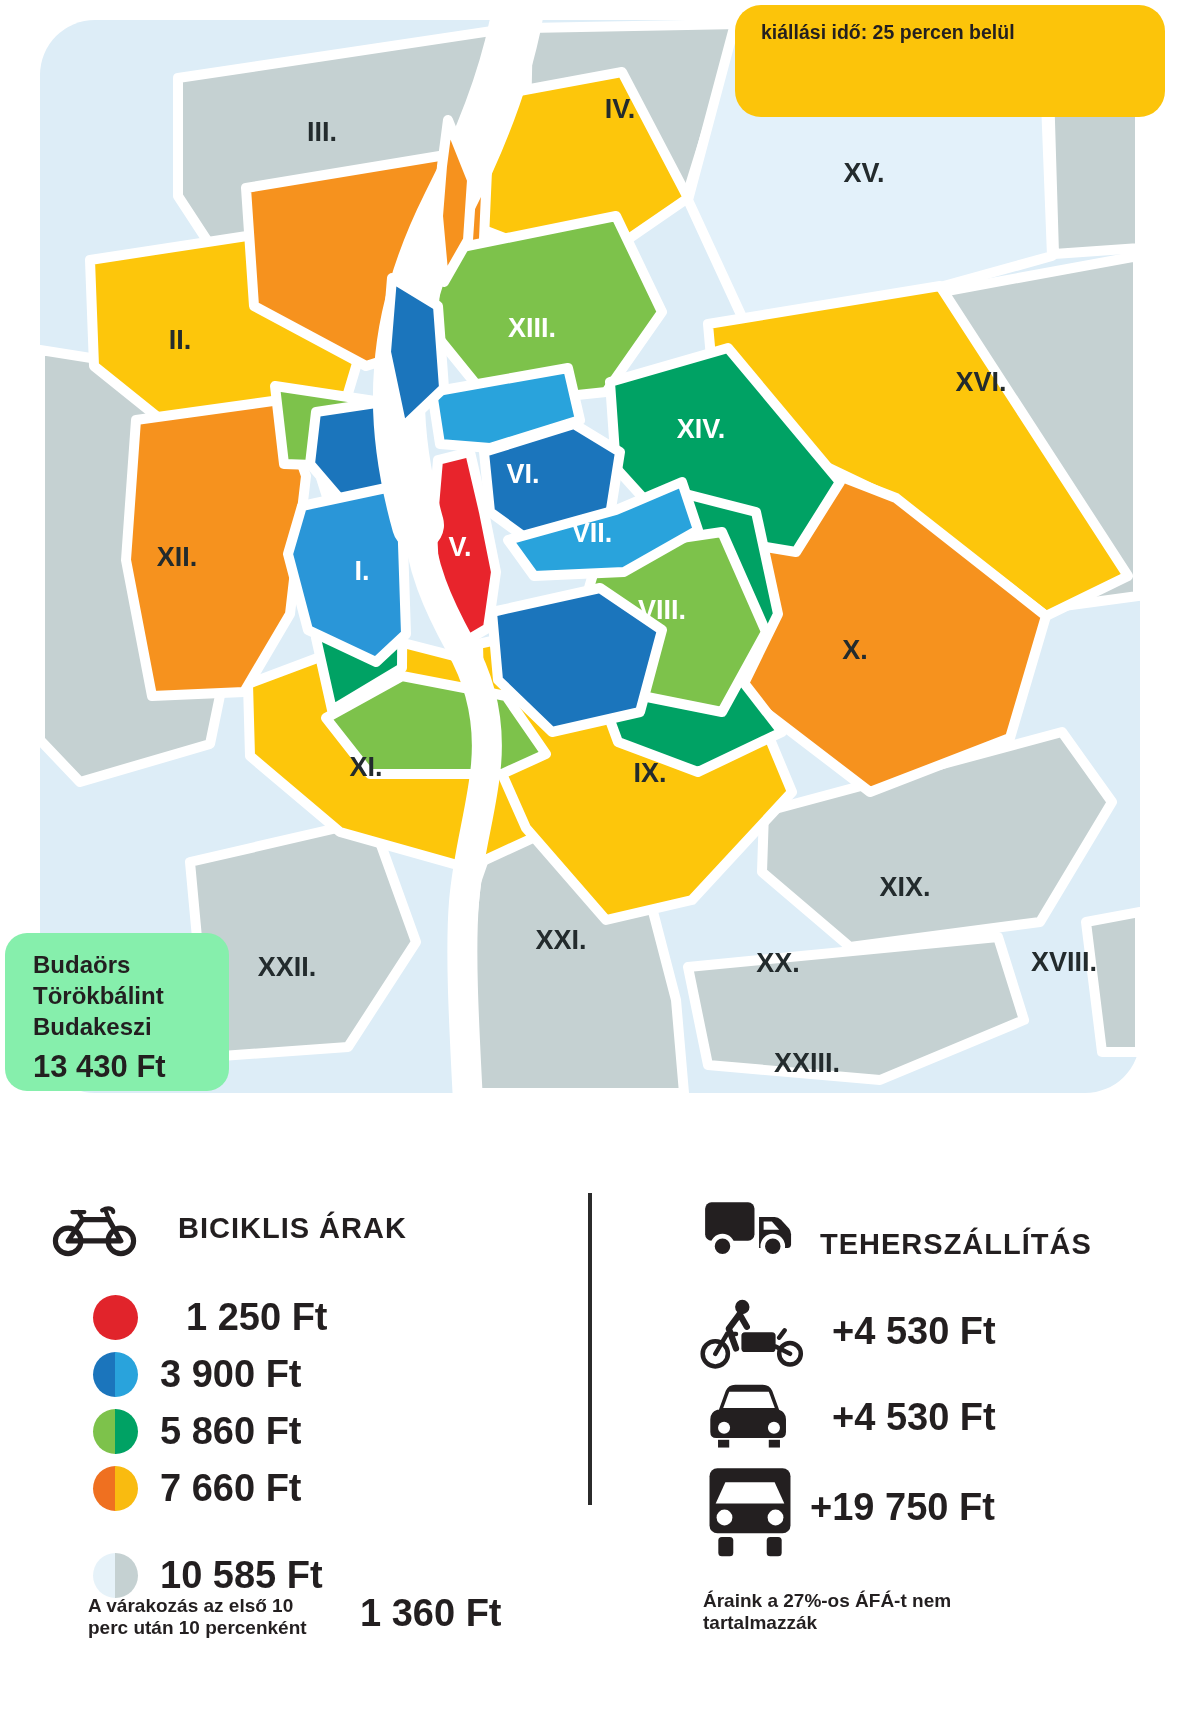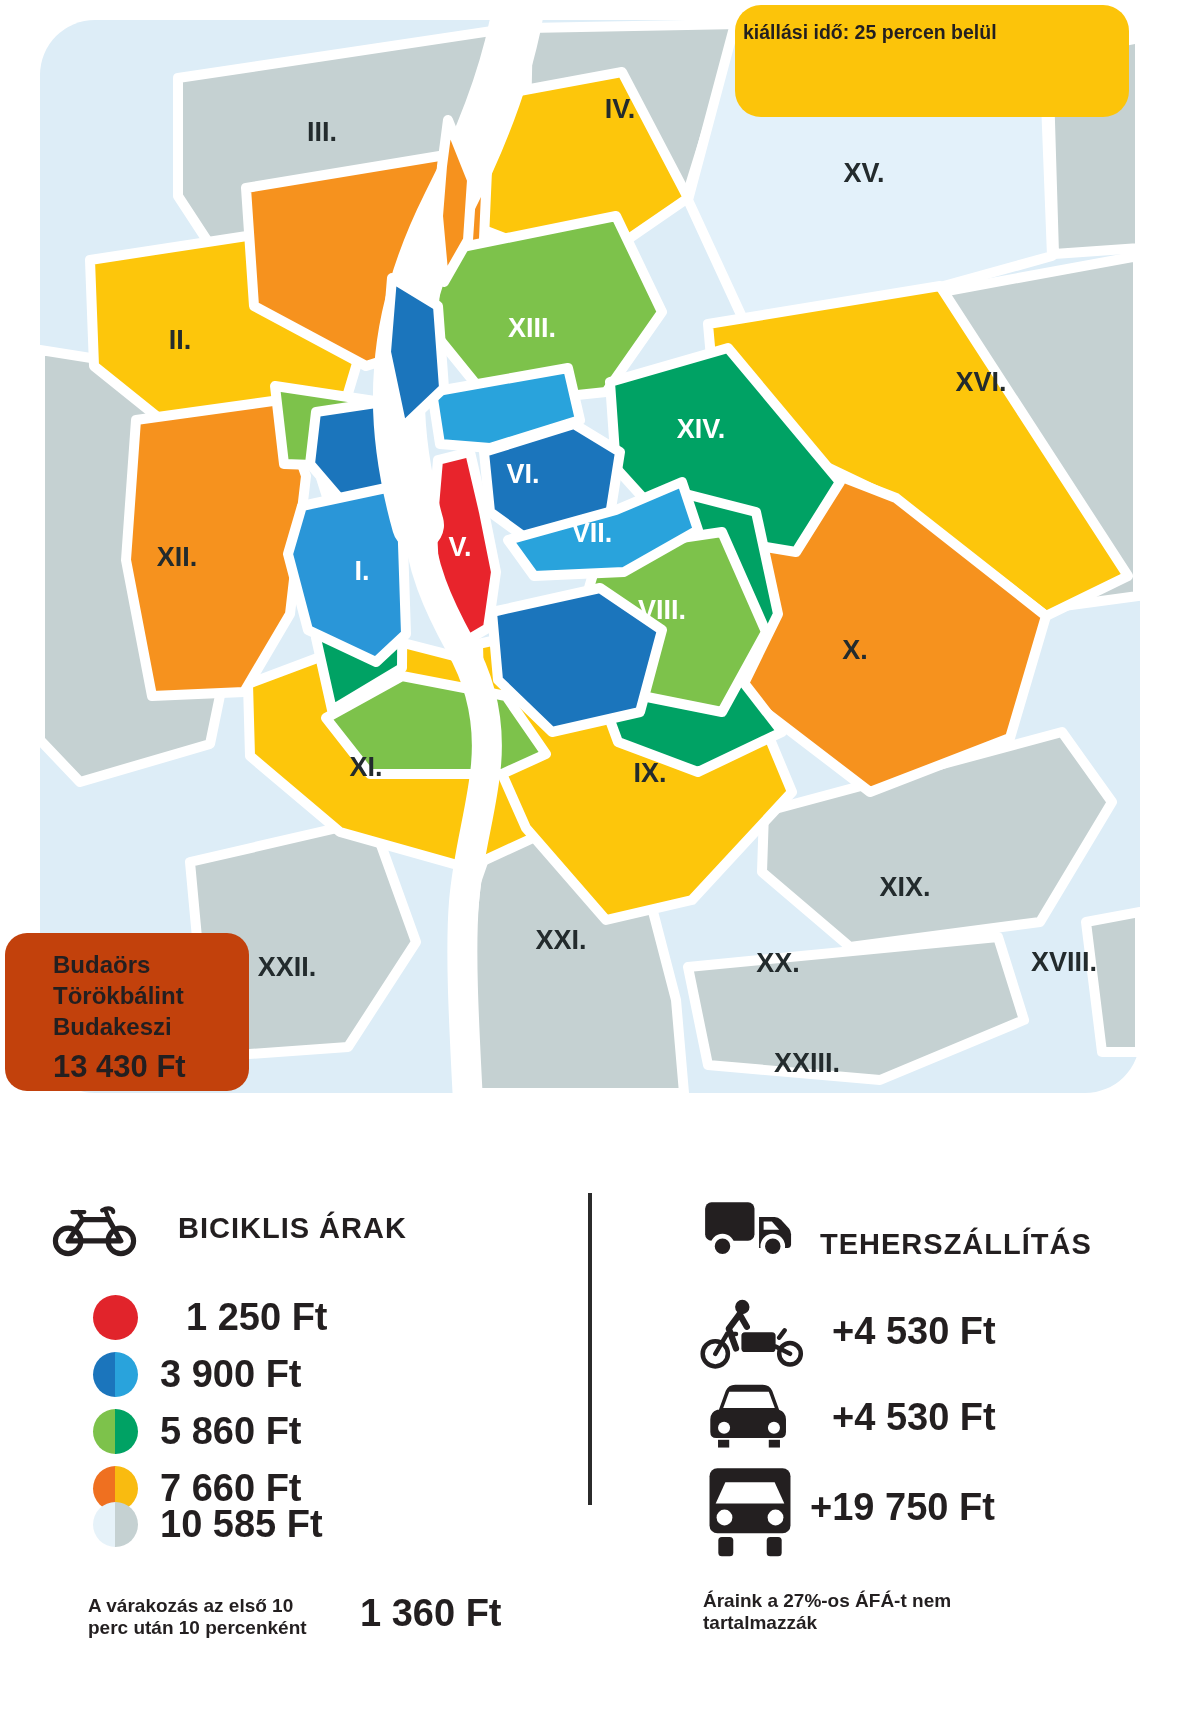--- a/index.html
+++ b/index.html
@@ -15,26 +15,26 @@
   .yel{fill:#fdc60b}.org{fill:#f6921e}
   .lgr{fill:#7dc24b}.dgr{fill:#00a264}
   .dbl{fill:#1b75bc}.mbl{fill:#2a96d8}.lbl{fill:#29a3dc}
   .red{fill:#e8242c}
   .mlab{font-family:"Liberation Sans",sans-serif;font-weight:bold;font-size:27px;text-anchor:middle;}
   .mlab.dark{fill:#232b2d}
   .mlab.white{fill:#ffffff}
   
   .info-box{
     position:absolute;left:735px;top:5px;width:378px;height:84px;
-    background:#fcc40a;border-radius:26px;padding:14px 8px;
+    background:#fcc40a;border-radius:26px;padding:14px 26px;
     font-weight:bold;font-size:19.5px;line-height:1.35;color:#231f20;
   }
   .blue-box{
     position:absolute;left:5px;top:933px;width:196px;height:126px;
-    background:#c2410c;border-radius:22px;padding:16px 0 16px 48px;
+    background:#86efac;border-radius:22px;padding:16px 0 16px 28px;
   }
   .blue-box .town{font-weight:bold;font-size:24px;line-height:1.3;}
   .blue-box .price{font-weight:bold;font-size:31px;margin-top:6px;}
   
   .col-title{position:absolute;font-weight:bold;font-size:29px;letter-spacing:1px;}
   .divider{position:absolute;left:588px;top:1193px;width:4px;height:312px;background:#2b2b2b;}
   .tier-row{position:absolute;display:flex;align-items:center;gap:22px;height:46px;}
   .dot{width:45px;height:45px;border-radius:50%;flex:0 0 45px;}
   .tier-price{font-weight:bold;font-size:38px;white-space:nowrap;}
   .indent1{padding-left:12px;}
@@ -155,21 +155,21 @@
   <span class="tier-price">3 900 Ft</span>
 </div>
 <div class="tier-row" style="left:93px;top:1408px;text-align:right;">
   <span class="dot" style="background: linear-gradient(90deg, rgb(125, 194, 75) 50%, rgb(0, 162, 100) 50%);"></span>
   <span class="tier-price">5 860 Ft</span>
 </div>
 <div class="tier-row" style="left:93px;top:1465px;">
   <span class="dot" style="background: linear-gradient(90deg, rgb(239, 112, 32) 50%, rgb(249, 187, 16) 50%);"></span>
   <span class="tier-price">7 660 Ft</span>
 </div>
-<div class="tier-row" style="left:93px;top:1501px;">
+<div class="tier-row" style="left:93px;top:1552px;">
   <span class="dot" style="background: linear-gradient(90deg, rgb(230, 242, 249) 50%, rgb(197, 209, 210) 50%);"></span>
   <span class="tier-price">10 585 Ft</span>
 </div>
 
 <div class="note" style="left:88px;top:1595px;">
   <div>A várakozás az első 10</div>
   <div>perc után 10 percenként</div>
 </div>
 <div class="big-price" style="left:360px;top:1592px;">1 360 Ft</div>
 

